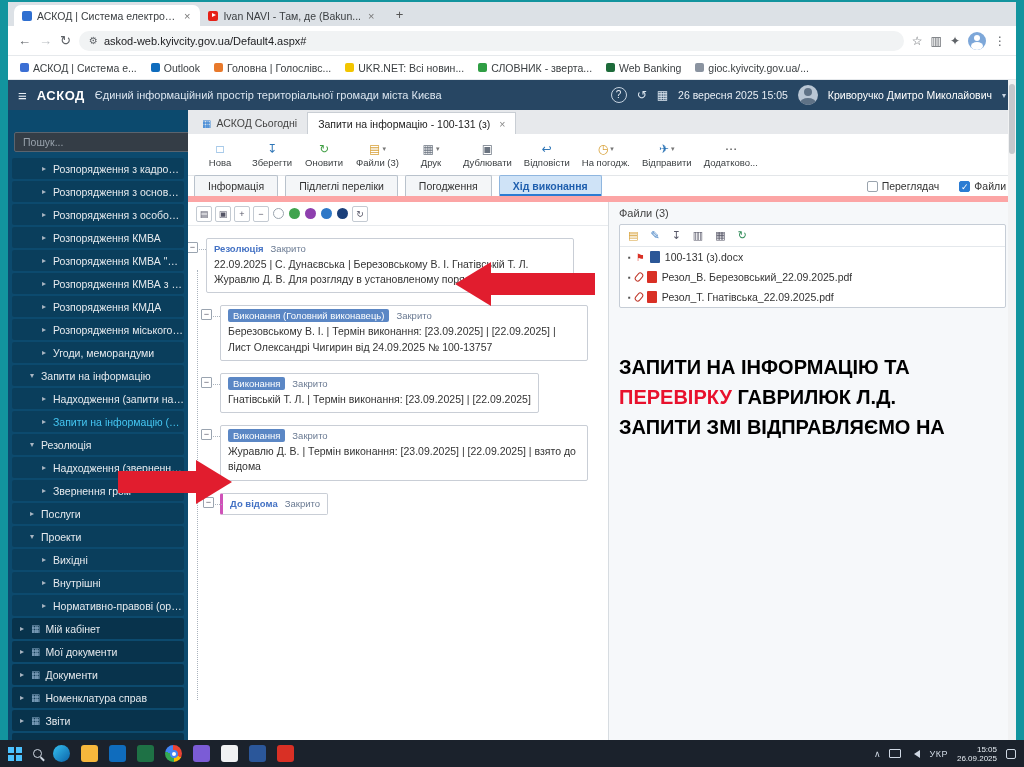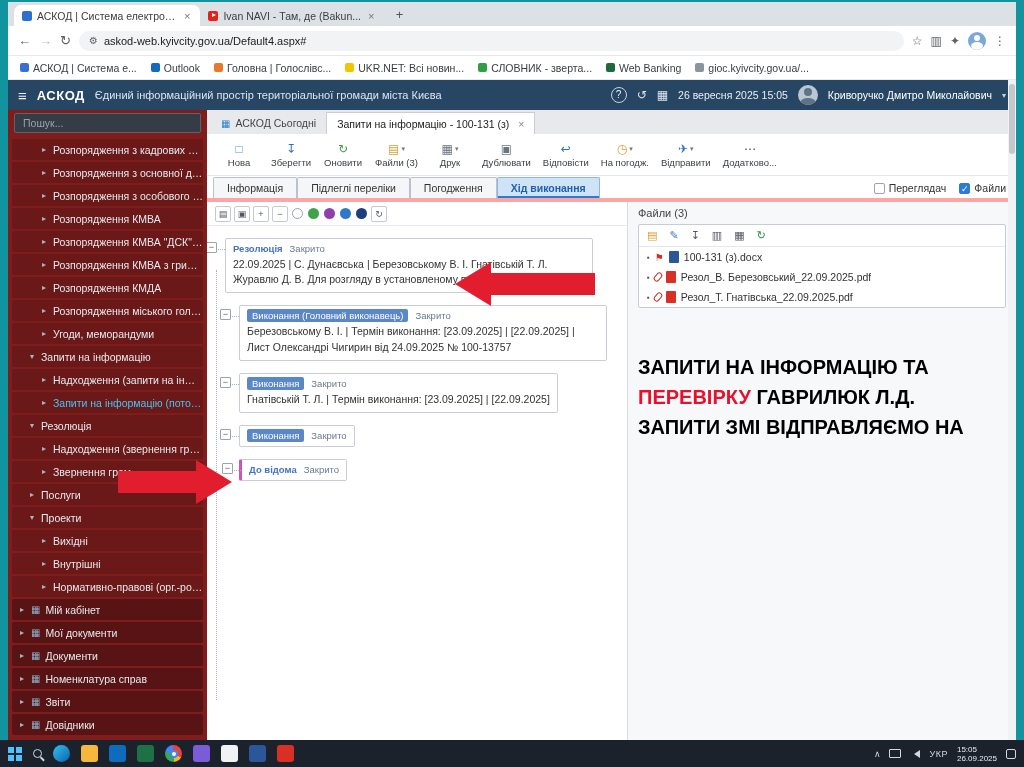--- a/index.html
+++ b/index.html
@@ -43,21 +43,21 @@
 .hico2{font-size:12px;color:#dbe5ef}
 .hdate{font-size:10.5px;color:#e8eef5}
 .avatar{width:20px;height:20px;border-radius:50%;background:#b9c6d4;position:relative;overflow:hidden}
 .avatar::before{content:"";position:absolute;top:3px;left:6px;width:8px;height:8px;border-radius:50%;background:#5f7286}
 .avatar::after{content:"";position:absolute;top:13px;left:2px;width:16px;height:10px;border-radius:50%;background:#5f7286}
 .huser{font-size:10.5px}
 .hcaret{font-size:8px;color:#c6d3e0}
 .appbody{flex:1;display:flex;min-height:0}
 
 
-.sidebar{width:199px;background:#7f1d1d;flex:none;overflow:hidden;padding-top:1px}
+.sidebar{width:180px;background:#0c4a6e;flex:none;overflow:hidden;padding-top:20px}
 .sb-search{display:block;width:187px;margin:2px 6px 6px 6px;height:20px;background:#343d46;border:1px solid #5b646e;border-radius:2px;color:#cfd6dd;font-size:10.5px;padding:0 8px;font-family:inherit}
 .sb-search::placeholder{color:#98a2ac}
 .sb-item{height:21px;margin:2px 4px 0 4px;border-radius:2px;background:rgba(0,0,0,.16);display:flex;align-items:center;gap:5px;color:#e6eaee;font-size:10.5px;white-space:nowrap;overflow:hidden}
 .sb-item .caret{color:#aab6c2;font-size:8px;width:8px;flex:none;text-align:center}
 .sb-label{overflow:hidden;text-overflow:ellipsis}
 .lvl0{padding-left:6px;background:rgba(0,0,0,.3)}
 .lvl1{padding-left:16px}
 .lvl2{padding-left:28px}
 .sb-ico{color:#8fb0cc;font-size:10px}
 .sb-item.sel .sb-label{color:#45c6f2}
@@ -69,21 +69,21 @@
 .dtab .dico{color:#2b7cd3;font-size:10px}
 .dtab.active{background:#ffffff;border:1px solid #c9ced4;border-bottom:none;color:#222}
 .dtab .dclose{color:#888;margin-left:4px}
 .toolbar{height:42px;display:flex;align-items:center;padding:0 8px;gap:4px;border-bottom:1px solid #e3e6e9;flex:none}
 .tbtn{min-width:48px;display:flex;flex-direction:column;align-items:center;justify-content:center;gap:1px;padding:2px 4px;border-radius:3px}
 .tbtn .trow{display:flex;align-items:center;gap:2px;height:14px}
 .tglyph{font-size:12px;line-height:12px}
 .t0{color:#5b9bd5}.t1{color:#2e75b6}.t2{color:#43a047}.t3{color:#d8a23a}.t4{color:#6b7480}.t5{color:#6b7480}.t6{color:#2e75b6}.t7{color:#d8a23a}.t8{color:#2e75b6}.t9{color:#444}
 .dd{font-size:7px;color:#777}
 .tlabel{font-size:9.5px;color:#3c4043;white-space:nowrap}
-.viewrow{height:26px;display:flex;align-items:flex-end;padding:0 10px 0 6px;gap:1px;border-bottom:4px solid #fca5a5;flex:none}
+.viewrow{height:26px;display:flex;align-items:flex-end;padding:0 10px 0 6px;gap:8px;border-bottom:6px solid #fca5a5;flex:none}
 .vtab{height:21px;padding:0 13px;border:1px solid #b9c2cc;border-bottom:none;background:#f4f6f8;font-size:10.5px;color:#333;display:flex;align-items:center;margin-right:-1px;border-radius:2px 2px 0 0}
 .vtab.active{background:#cfe3f7;color:#1f5fae;font-weight:bold;border-color:#8fb6df;box-shadow:inset 0 -2px 0 #2b7cd3}
 .vspacer{flex:1}
 .chk{display:flex;align-items:center;gap:4px;font-size:10.5px;color:#333;margin:0 0 4px 12px}
 .chk .box{width:11px;height:11px;border:1px solid #9aa4ae;background:#fff;border-radius:2px;font-size:9px;line-height:10px;text-align:center;color:#fff}
 .chk .box.on{background:#2b7cd3;border-color:#2b7cd3}
 
 .contentrow{flex:1;display:flex;min-height:0}
 .treepane{width:421px;flex:none;display:flex;flex-direction:column;border-right:1px solid #d7dce1;background:#fff}
 .treetools{height:24px;display:flex;align-items:center;gap:3px;padding:0 8px;border-bottom:1px solid #e8ebee;flex:none}
@@ -141,21 +141,21 @@
 .chrome::after{content:"";position:absolute;inset:4.5px;border-radius:50%;background:#fff;border:2px solid #4285f4}
 .askod{background:#7b5cd6}
 .word{background:#2b579a}
 .notepadic{background:#f0f2f4}
 .pdf-ic{background:#d93025}
 .tb-right{margin-left:auto;display:flex;align-items:center;gap:9px;color:#cfd8e3}
 .tchev{font-size:9px}
 .disp{width:12px;height:9px;border:1.5px solid #cfd8e3;border-radius:1px}
 .spk{width:0;height:0;border:4px solid transparent;border-right:6px solid #cfd8e3}
 .tlang{font-size:9px;letter-spacing:.5px}
-.tclock{font-size:8px;line-height:9px;color:#e6ecf2}
+.tclock{font-size:8px;line-height:9px;text-align:right;color:#e6ecf2}
 .notif{width:10px;height:10px;border:1.5px solid #cfd8e3;border-radius:2px}
 
 
 .arrow{position:absolute;z-index:60}
 .arrow .shaft{position:absolute;background:#e11d2e}
 .arrow .head{position:absolute;width:0;height:0;border-style:solid}
 .arrow-left{left:455px;top:262px;width:140px;height:44px}
 .arrow-left .head{left:0;top:0;border-width:22px 36px 22px 0;border-color:transparent #e11d2e transparent transparent}
 .arrow-left .shaft{left:36px;top:11px;width:104px;height:22px}
 .arrow-right{left:118px;top:460px;width:114px;height:44px}
@@ -487,20 +487,21 @@
                 <div class="nbody">Березовському В. І. | Термін виконання: [23.09.2025] | [22.09.2025] | Лист Олександрі Чигирин від 24.09.2025 № 100-13757</div>
               </div>
               <div class="node exec child">
                 <span class="exp">−</span>
                 <div class="nhead"><span class="ntype">Виконання</span><span class="nstatus">Закрито</span></div>
                 <div class="nbody">Гнатівській Т. Л. | Термін виконання: [23.09.2025] | [22.09.2025]</div>
               </div>
               <div class="node exec child">
                 <span class="exp">−</span>
                 <div class="nhead"><span class="ntype">Виконання</span><span class="nstatus">Закрито</span></div>
+                <div class="nbody">Журавлю Д. В. | Термін виконання: [23.09.2025] | [22.09.2025] | взято до відома</div>
               </div>
               <div class="node plain child pink">
                 <span class="exp">−</span>
                 <div class="nhead"><span class="ntype">До відома</span><span class="nstatus">Закрито</span></div>
               </div>
             </div>
           </div>
 
           <div class="filespane">
             <div class="fp-title">Файли (3)</div>

